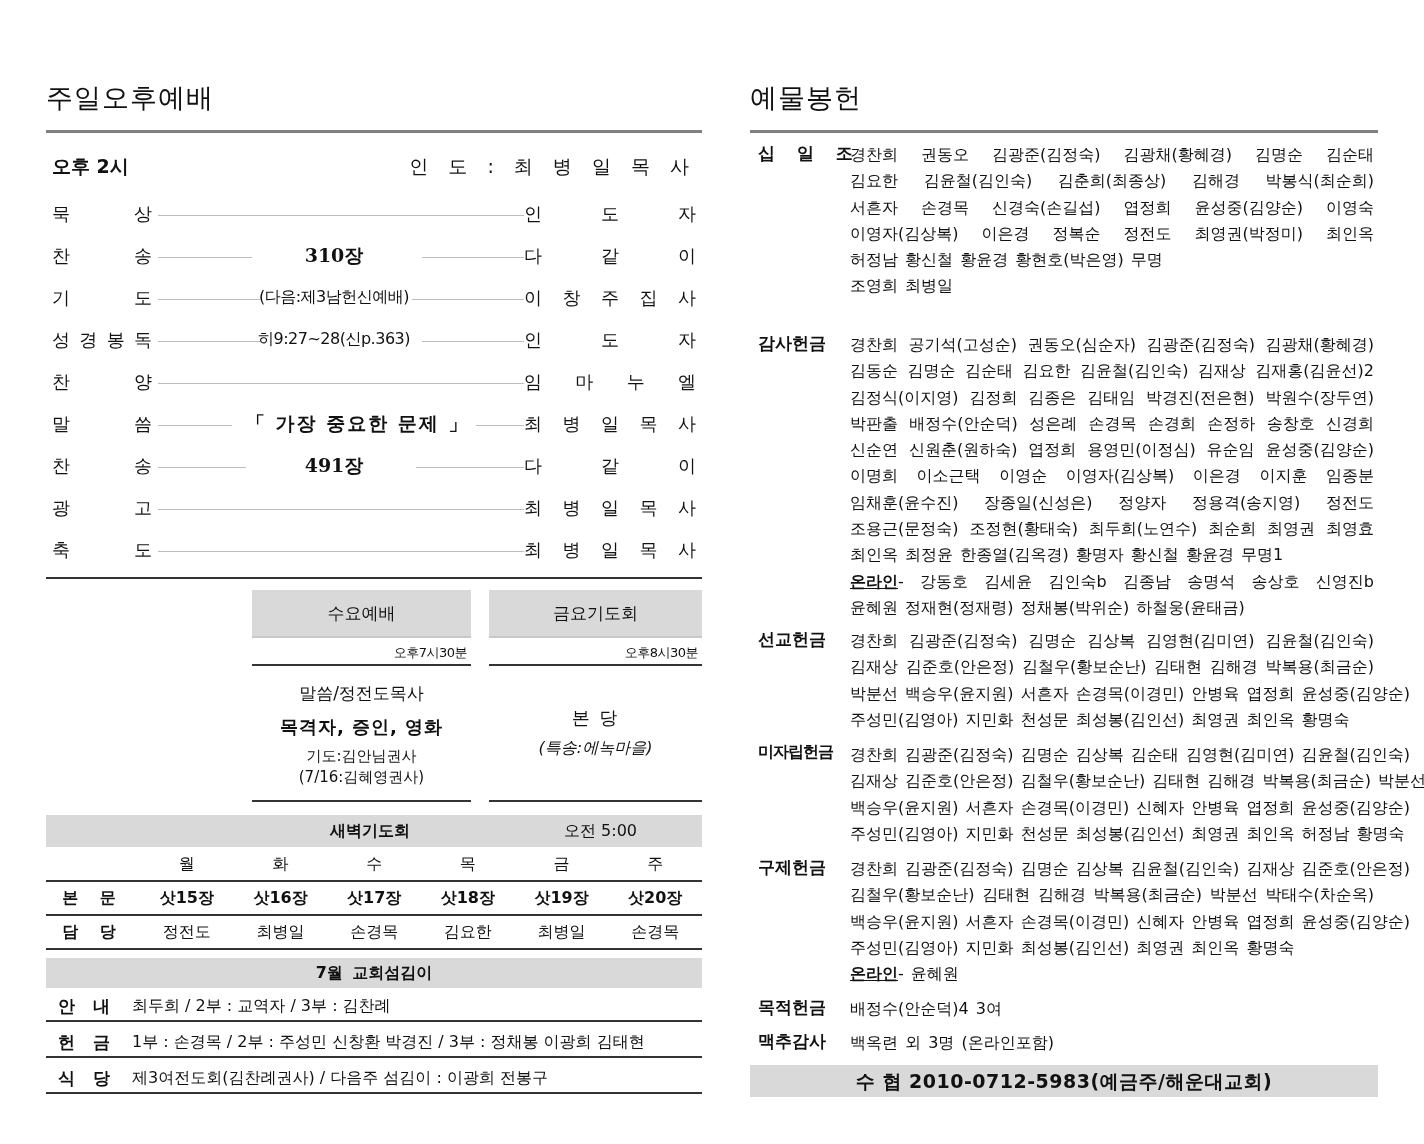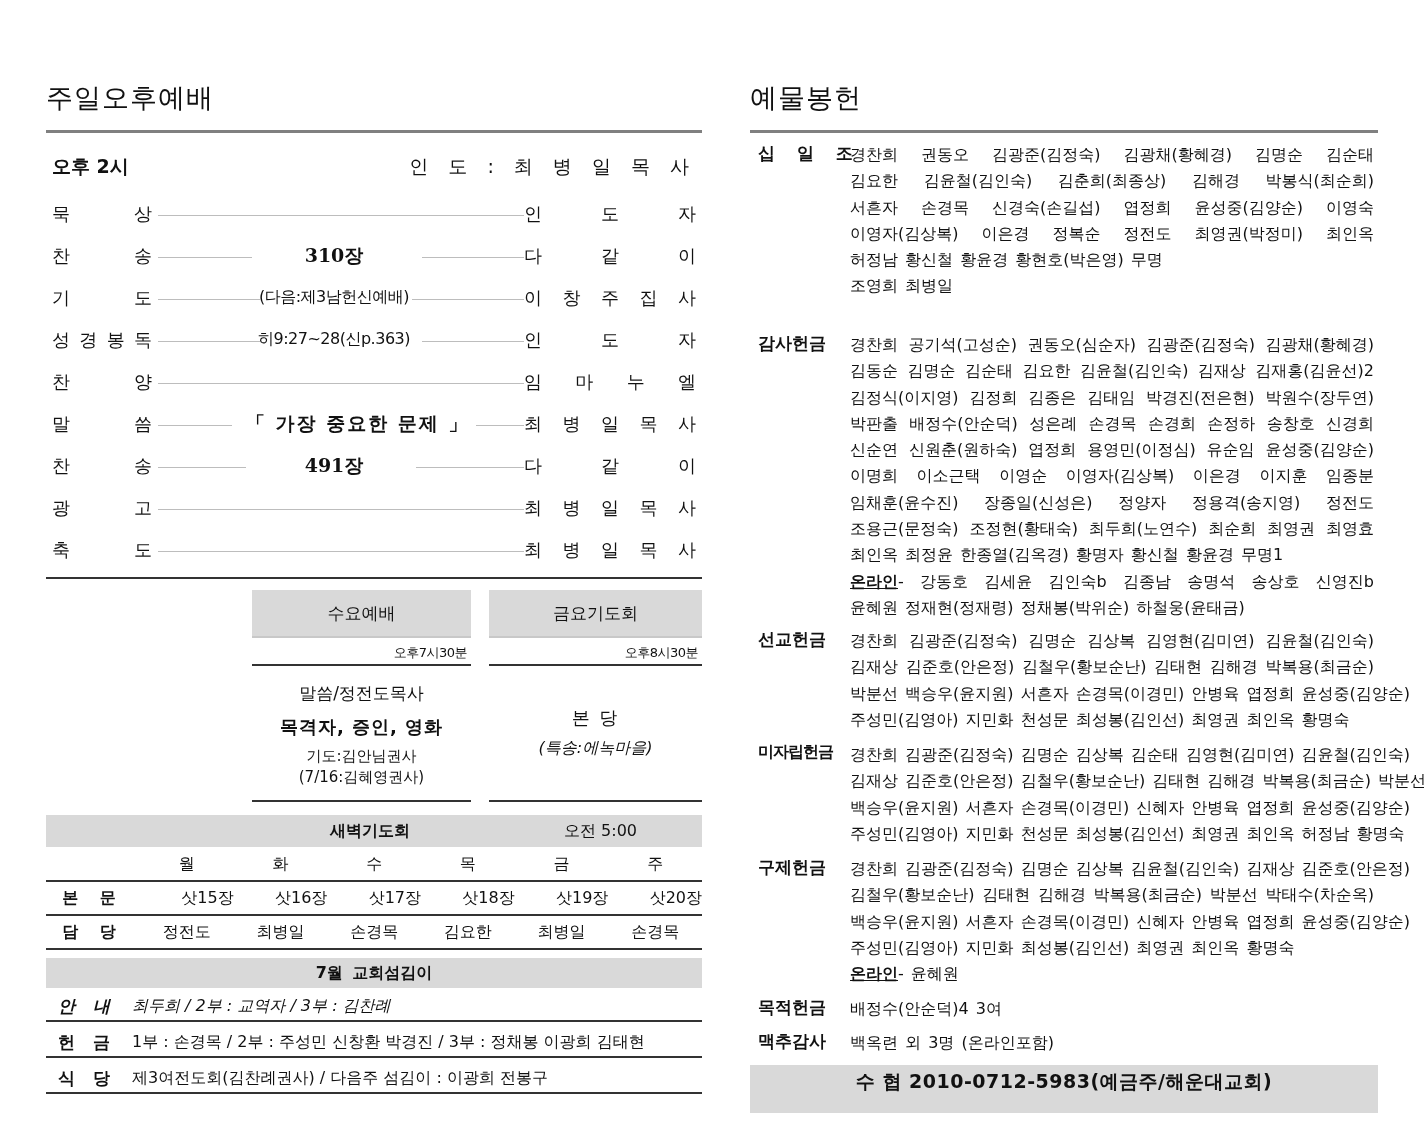--- a/index.html
+++ b/index.html
@@ -71,21 +71,21 @@
   .box .bottom { position: absolute; left: 0; right: 0; height: 2px; background: #333; top: 210px; }
 
   .dawn-head {
     position: absolute; left: 0; right: 0; top: 815px; height: 32px;
     background: #d9d9d9; font-size: 16px;
   }
   .dawn-table { position: absolute; left: 0; right: 0; top: 848px; font-size: 16px; }
   .dawn-row { display: flex; height: 32px; align-items: center; }
   .dawn-row .c0 { width: 94px; text-align: center; letter-spacing: 8px; font-weight: 600; }
   .dawn-row .c { flex: 1; text-align: center; }
-  .dawn-row.bold .c { font-weight: 400; text-align: right; }
+  .dawn-row.bold .c { font-weight: 700; }
   .dawn-line { height: 2px; background: #333; }
 
   .duty-head {
     position: absolute; left: 0; right: 0; top: 958px; height: 30px;
     background: #d9d9d9; text-align: center; font-weight: 600;
     font-size: 16px; line-height: 30px; word-spacing: 4px;
   }
   .duty-row {
     position: absolute; left: 0; right: 0; height: 34px;
     font-size: 16px; border-bottom: 2px solid #333;
@@ -102,21 +102,21 @@
   .offer .cat.spread { letter-spacing: 8px; }
   .offer .names {
     position: absolute; left: 100px; right: 4px; top: 0;
     line-height: 26.3px; text-align: justify; word-spacing: 2px;
   }
   .offer .names .ln { display: block; white-space: nowrap; text-align-last: justify; text-align: justify; }
   .offer .names .ln.last { text-align-last: left; }
   .online-tag { text-decoration: underline; font-weight: 700; }
 
   .account-bar {
-    position: absolute; left: 0; right: 0; top: 1065px; height: 48px;
+    position: absolute; left: 0; right: 0; top: 1065px; height: 32px;
     background: #d9d9d9; text-align: center; font-weight: 700;
     font-size: 19px; line-height: 32px; letter-spacing: 0.5px;
   }
 </style>
 </head>
 <body>
 
 <div class="col col-left" style="height:1144px;">
   <div class="section-title">주일오후예배</div>
   <div class="title-rule"></div>
@@ -316,21 +316,21 @@
       <div class="c">최병일</div>
       <div class="c">손경목</div>
       <div class="c">김요한</div>
       <div class="c">최병일</div>
       <div class="c">손경목</div>
     </div>
     <div class="dawn-line"></div>
   </div>
 
   <div class="duty-head">7월  교회섬김이</div>
-  <div class="duty-row" style="top:988px;font-style:italic;">
+  <div class="duty-row" style="top:988px;">
     <span class="k">안 내</span>
     <span class="v">최두희 /   2부 : 교역자   /   3부 : 김찬례</span>
   </div>
   <div class="duty-row" style="top:1024px;">
     <span class="k">헌 금</span>
     <span class="v">1부 : 손경목   /   2부 : 주성민 신창환 박경진   /   3부 : 정채봉 이광희 김태현</span>
   </div>
   <div class="duty-row" style="top:1060px;">
     <span class="k">식 당</span>
     <span class="v">제3여전도회(김찬례권사) / 다음주 섬김이 : 이광희 전봉구</span>

